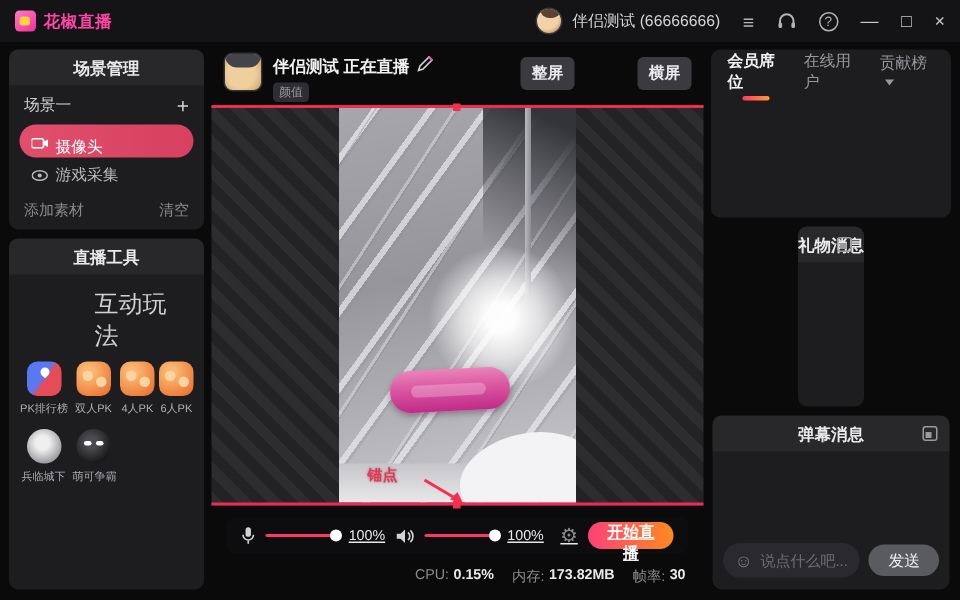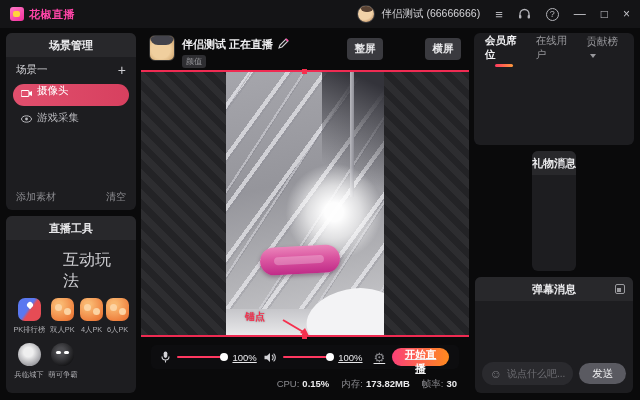--- a/index.html
+++ b/index.html
@@ -20,25 +20,25 @@
   .help-ic { width:13px; height:13px; border:1px solid #b3b3b8; border-radius:50%; font-size:9px; color:#b3b3b8; display:flex; align-items:center; justify-content:center; }
   .win-ctl { font-size:12px; color:#c5c5ca; }
 
   
   .panel { background:#1d1d20; border-radius:6px; overflow:hidden; display:flex; flex-direction:column; }
   .panel-hd { height:24px; background:#28282b; display:flex; align-items:center; justify-content:center; position:relative; flex:none; }
   .panel-hd span { font-size:11px; font-weight:bold; color:#eaeaec; }
 
   
   .left-col { position:absolute; left:6px; top:33px; width:130px; height:360px; display:flex; flex-direction:column; gap:6px; }
-  .scene-panel { height:177px; }
+  .scene-panel { height:120px; }
   .scene-row { height:26px; display:flex; align-items:center; justify-content:space-between; padding:0 10px; }
   .scene-row .nm { font-size:10.5px; color:#cfcfd3; }
   .scene-row .plus { font-size:14px; color:#cfcfd3; cursor:pointer; }
-  .src-sel { margin:1px 7px; height:22px; border-radius:11px; background:linear-gradient(90deg,#e14f6d,#d7405f); display:flex; align-items:flex-start; gap:5px; padding:0 8px; cursor:pointer; }
+  .src-sel { margin:1px 7px; height:22px; border-radius:11px; background:linear-gradient(90deg,#e14f6d,#d7405f); display:flex; align-items:flex-end; gap:5px; padding:0 8px; cursor:pointer; }
   .src-sel .lb { font-size:10.5px; color:#fff; }
   .src-row { height:22px; display:flex; align-items:center; gap:5px; padding:0 15px; cursor:pointer; }
   .src-row .lb { font-size:10.5px; color:#b9b9bd; }
   .scene-ft { margin-top:auto; height:26px; display:flex; align-items:center; justify-content:space-between; padding:0 10px; }
   .scene-ft span { font-size:10px; color:#8a8a8e; cursor:pointer; }
 
   .tools-panel { flex:1; }
   .tools-sec { font-size:16px; color:#d0d0d4; padding:10px 10px 6px;margin-left:47px; }
   .tool-grid { display:grid; grid-template-columns:repeat(4,1fr); row-gap:8px; padding:0 6px; }
   .tool { display:flex; flex-direction:column; align-items:center; cursor:pointer; }

